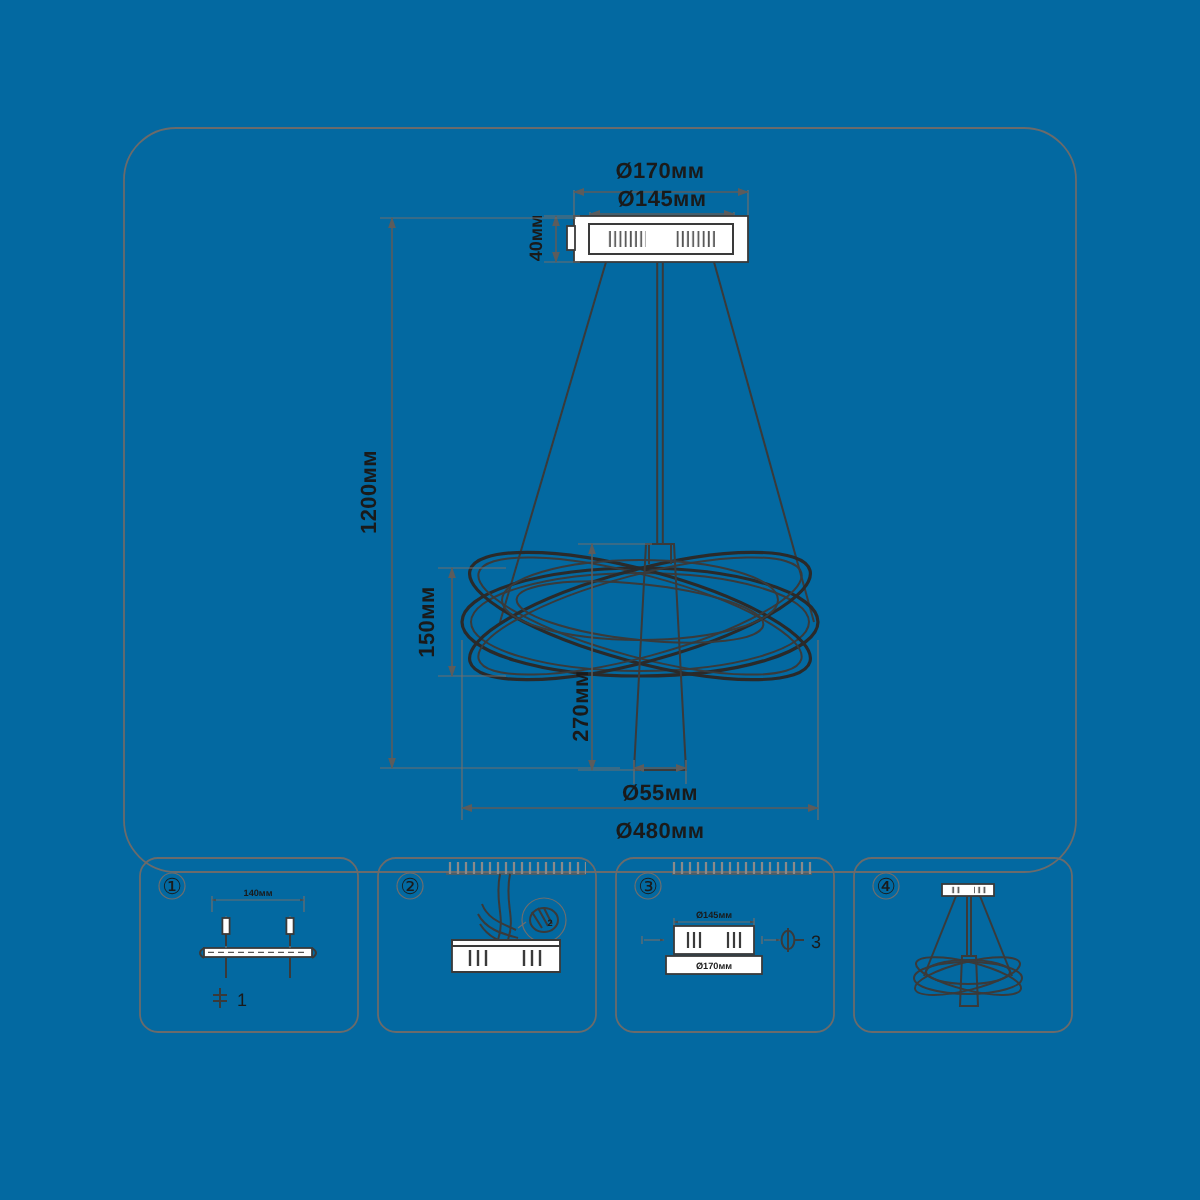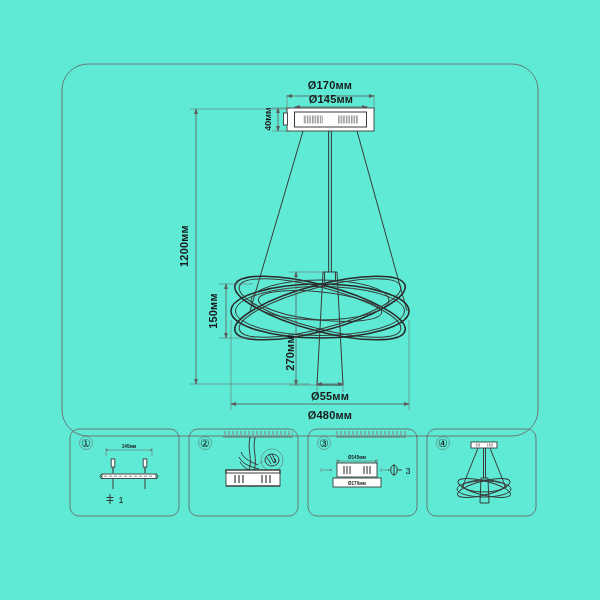--- a/index.html
+++ b/index.html
@@ -8,21 +8,21 @@
     padding: 0;
     background: #ffffff;
   }
   body {
     font-family: "Liberation Sans", sans-serif;
   }
   #root {
     position: relative;
     width: 600px;
     height: 600px;
-    background: #5eead4;
+    background: #0369a1;
     overflow: hidden;
   }
   #sheet {
     position: absolute;
     left: 0; top: 0;
     width: 600px;
     height: 600px;
   }
   svg text {
     font-family: "Liberation Sans", sans-serif;

